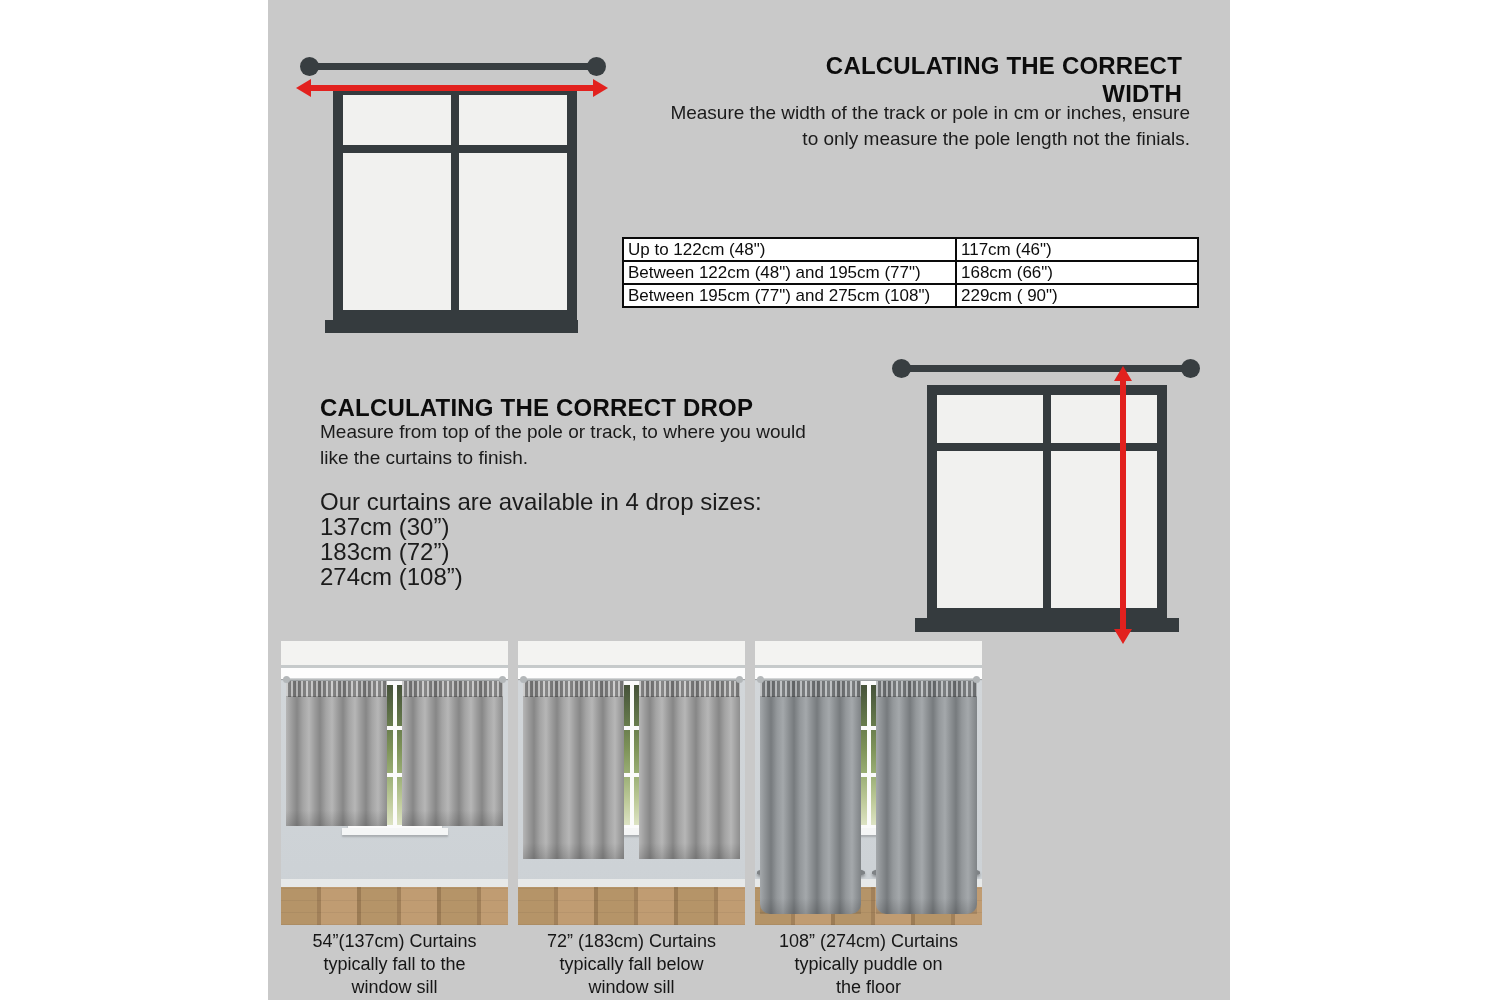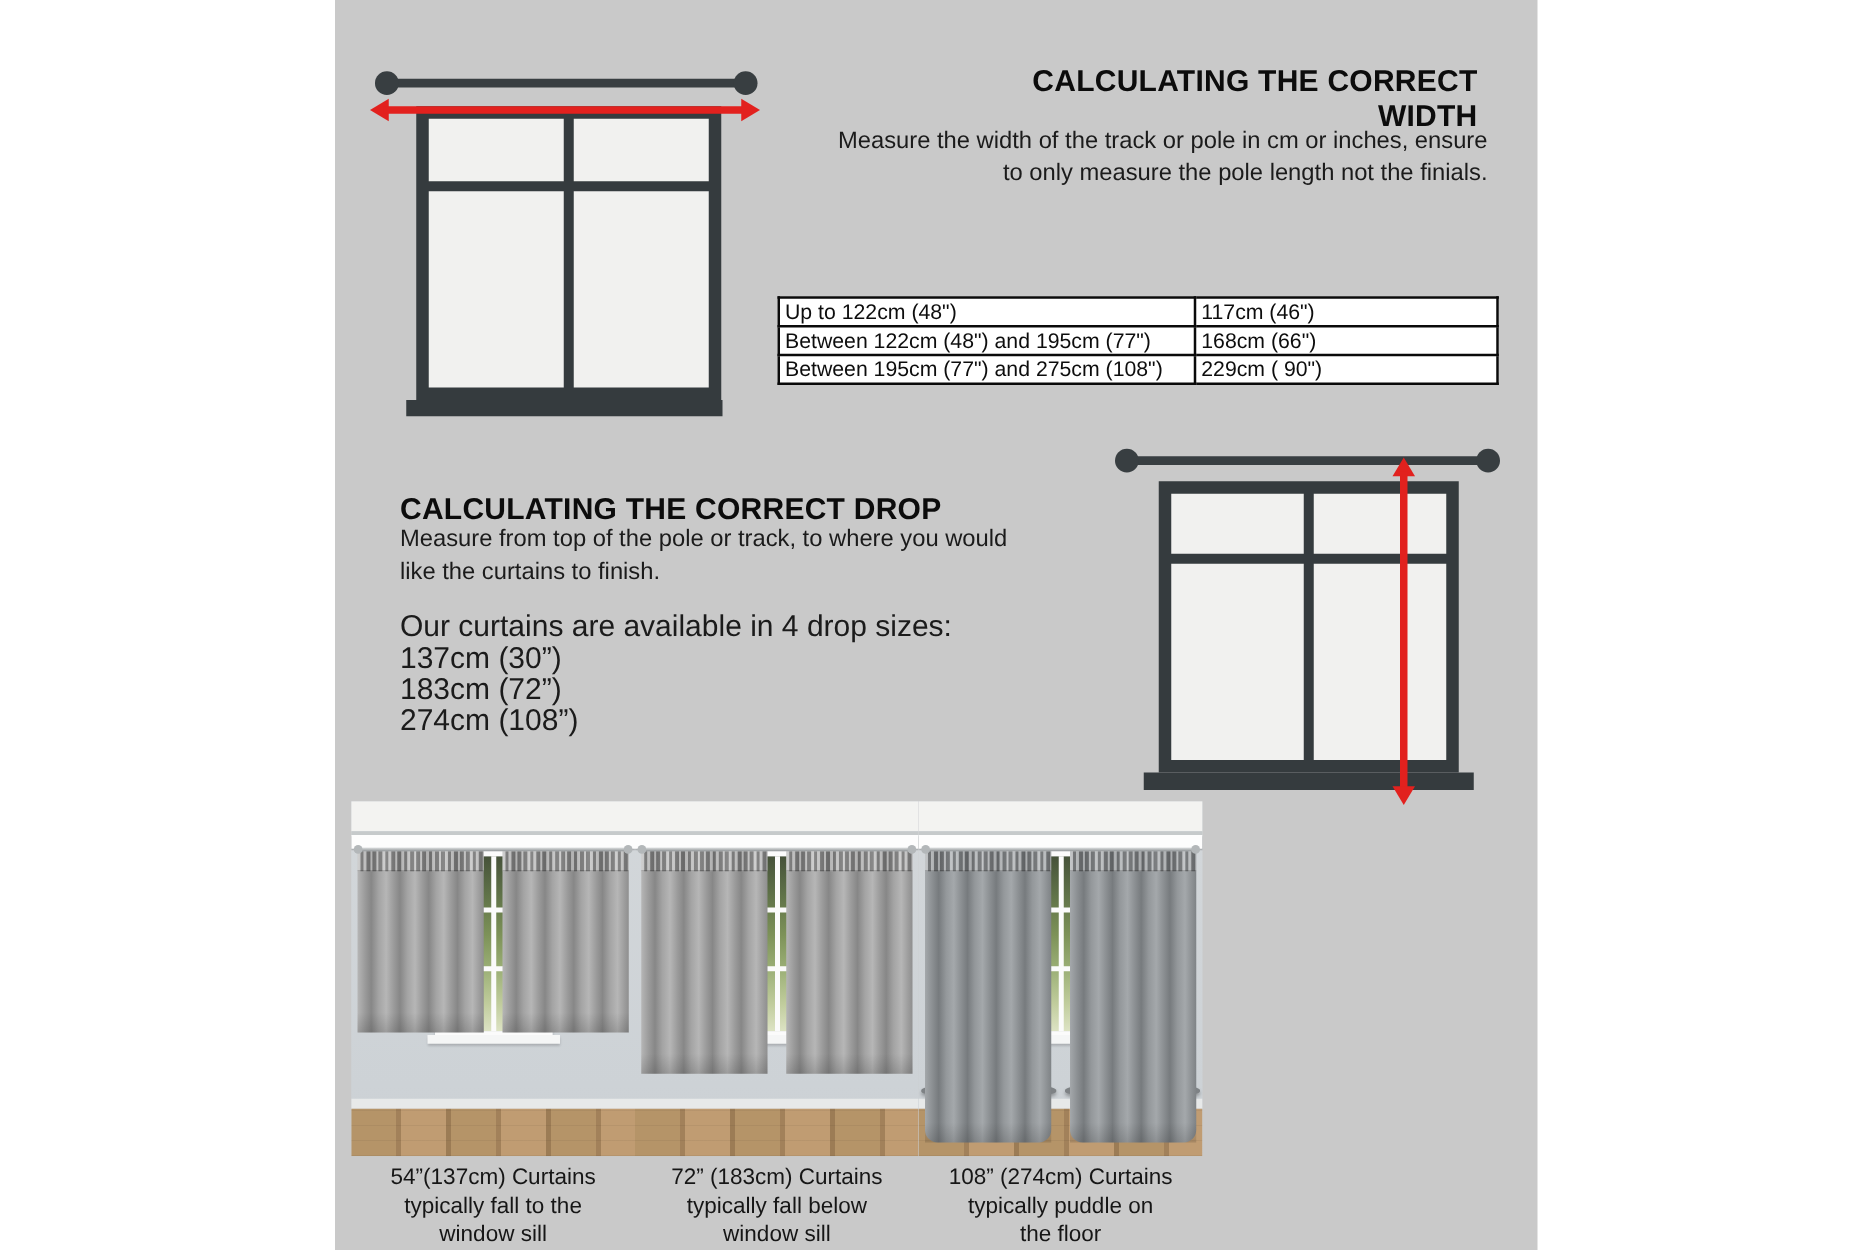--- a/index.html
+++ b/index.html
@@ -55,21 +55,21 @@
   .arrow-v { position: absolute; left: 846px; top: 366px; width: 18px; height: 278px; z-index: 5; }
   .arrow-v .shaft { position: absolute; top: 11px; bottom: 11px; left: 6px; width: 6px; background: #e2211e; }
   .arrow-v .head-t { position: absolute; top: 0; left: 0; width: 0; height: 0;
                      border-left: 9px solid transparent; border-right: 9px solid transparent;
                      border-bottom: 15px solid #e2211e; }
   .arrow-v .head-b { position: absolute; bottom: 0; left: 0; width: 0; height: 0;
                      border-left: 9px solid transparent; border-right: 9px solid transparent;
                      border-top: 15px solid #e2211e; }
 
   
-  .photos { position: absolute; left: 13px; top: 641px; width: 938px; display: flex; }
+  .photos { position: absolute; left: 13px; top: 641px; width: 938px; display: flex; gap: 10px; }
   .col { width: 227px; }
   .photo { position: relative; width: 227px; height: 284px; overflow: hidden;
            background: linear-gradient(180deg, #d3d7da 0%, #cdd2d6 80%, #cbd0d4 100%); }
   .ceiling { position: absolute; top: 0; left: 0; right: 0; height: 24px; background: #f3f3f1; }
   .cshadow { position: absolute; top: 24px; left: 0; right: 0; height: 3px; background: #c6cacb; }
   .cornice { position: absolute; top: 27px; left: 0; right: 0; height: 11px; background: #fdfdfd;
              box-shadow: 0 1px 1px rgba(0,0,0,0.22); }
   .pwin { position: absolute; left: 67px; top: 39px; width: 94px; height: 150px;
           border: 5px solid #fbfbfb;
           background: linear-gradient(180deg, #46523a 0%, #5f7248 22%, #7d9258 45%, #9cb077 65%, #c0cc9c 84%, #dde3c4 100%);

